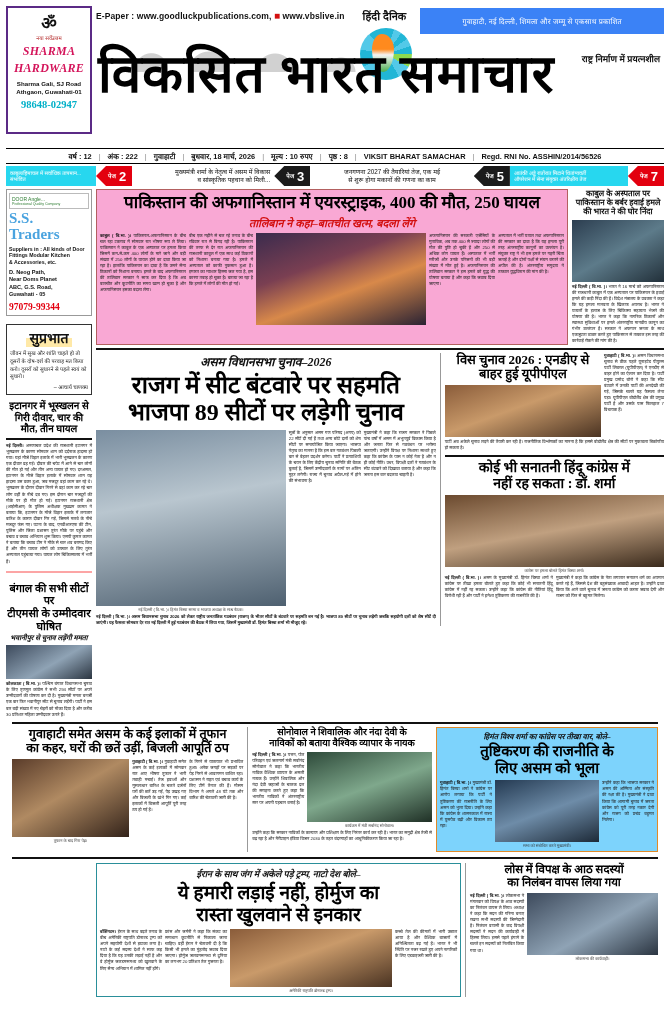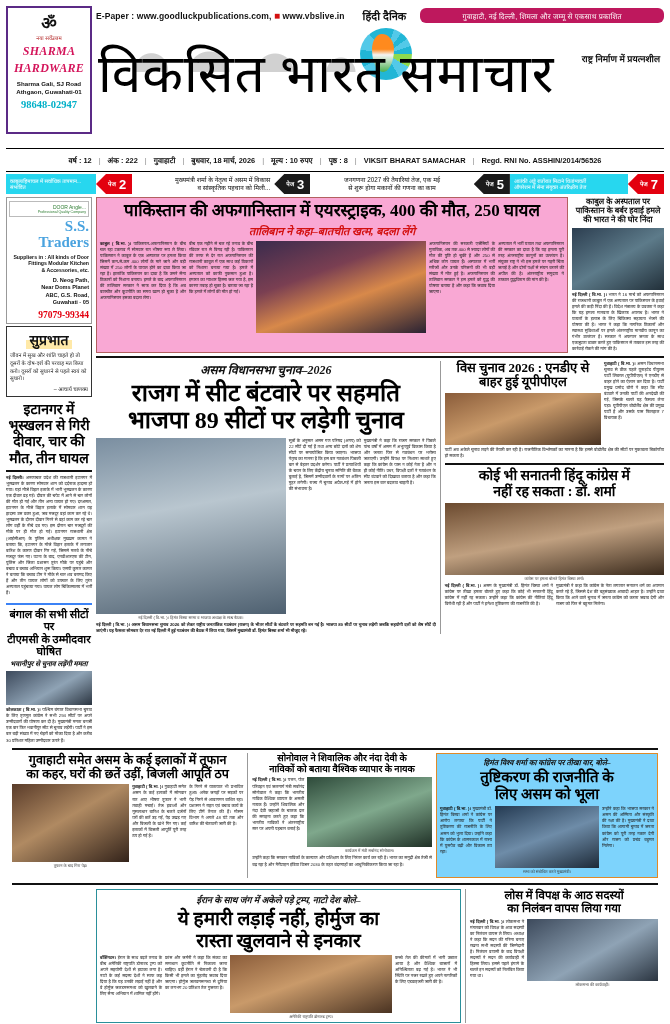--- a/index.html
+++ b/index.html
@@ -11,23 +11,23 @@
   }
   .page { width: 670px; height: 1024px; position: relative; padding: 4px 6px 0 6px; }
 
   
   .topbar { display: flex; align-items: stretch; height: 22px; gap: 4px; }
   .topbar-logo-spacer { width: 86px; }
   .epaper { font-size: 8.5px; color: #111; font-weight: bold; padding-top: 6px; letter-spacing: .1px; }
   .epaper .dot { color: #d31010; font-size: 10px; }
   .hindi-daily { font-size: 11px; font-weight: bold; color: #111; padding: 4px 0 0 14px; white-space: nowrap; }
   .redstrip {
-    flex: 1; margin-left: 10px; background: #be185d; color: #fff;
+    flex: 1; margin-left: 10px; background: #3b82f6; color: #fff;
     font-size: 7.2px; display: flex; align-items: center; justify-content: center;
-    height: 15px; margin-top: 4px; letter-spacing: .2px; border-radius: 6px;
+    height: 26px; margin-top: 4px; letter-spacing: .2px;
   }
 
   
   .masthead-wrap { display: flex; height: 120px; }
   .ad-logo-box {
     width: 86px; border: 2px solid #5b2a86; margin-top: -20px; height: 128px;
     background: #fff; text-align: center; padding: 3px 2px; position: relative;
   }
   .ad-logo-mark { font-size: 17px; color: #111; font-weight: bold; line-height: 1; margin-top: 4px; }
   .ad-logo-hindi { font-size: 5.4px; color: #b02020; margin-top: 2px; }
@@ -53,30 +53,30 @@
       #21b6d6 150deg 200deg, #53c9e8 200deg 240deg, #21b6d6 240deg 280deg, #53c9e8 280deg 320deg,
       #21b6d6 320deg 360deg);
   }
   .chakra::after {
     content: ""; position: absolute; left: 12px; top: 6px; width: 22px; height: 38px;
     background: linear-gradient(#ff8a1e 0%, #ff8a1e 40%, #f4f4f4 55%, #4caf50 100%);
     border-radius: 45% 55% 50% 50% / 40% 40% 60% 60%;
   }
   .mast-title {
     position: relative; z-index: 3; font-family: "Liberation Serif", serif;
-    font-size: 53px; font-weight: normal; color: #000; line-height: 1;
+    font-size: 53px; font-weight: bold; color: #000; line-height: 1;
     padding-top: 22px; letter-spacing: 1px; white-space: nowrap;
   }
   .mast-tag { position: absolute; right: 4px; top: 26px; font-size: 9px; color: #111; font-weight: bold; }
 
   
   .infobar {
     border-top: 1.4px solid #000; border-bottom: 1.4px solid #000;
     display: flex; align-items: center; justify-content: center; gap: 7px;
-    font-size: 7.4px; color: #111; height: 24px; font-weight: bold; margin-top: 2px;
+    font-size: 7.4px; color: #111; height: 16px; font-weight: bold; margin-top: 2px;
   }
   .infobar span.sep { color: #888; font-weight: normal; }
 
   
   .pstrip { display: flex; height: 20px; margin-top: 2px; font-size: 6.3px; align-items: stretch; }
   .pstrip-cell { display: flex; align-items: center; position: relative; }
   .pstrip-text { padding: 0 4px; line-height: 1.25; color: #111; }
   .pstrip-text.white { color: #fff; }
   .cyan { background: #27d7ef; }
   .arrow {
@@ -86,21 +86,21 @@
   .arrow .lbl { font-size: 6px; margin-right: 3px; }
   .ar-red { background: #e3000f; clip-path: polygon(10px 0, 100% 0, 100% 100%, 10px 100%, 0 50%); }
   .ar-dark { background: #1b1b1b; clip-path: polygon(10px 0, 100% 0, 100% 100%, 10px 100%, 0 50%); }
 
   
   .body-grid { display: flex; gap: 4px; margin-top: 3px; }
   .col-left { width: 86px; }
   .col-main { flex: 1; }
 
   
-  .adbox { border: 1px solid #999; padding: 3px 2px; text-align: right; background: #fff; margin-bottom: 2px; }
+  .adbox { border: 1px solid #999; padding: 3px 2px; text-align: left; background: #fff; margin-bottom: 8px; }
   .ad-ss-logo { font-size: 5px; color: #2e7d32; border: 1px solid #bbb; padding: 2px; margin-bottom: 2px; }
   .ad-ss-title { font-family: "Liberation Serif", serif; font-size: 15px; color: #4aa3df; font-weight: bold; line-height: 1.05; }
   .ad-ss-sub { font-size: 5.2px; color: #111; line-height: 1.3; margin-top: 3px; font-weight: bold; }
   .ad-ss-addr { font-size: 5.6px; color: #111; line-height: 1.35; margin-top: 3px; font-weight: bold; }
   .ad-ss-phone { font-size: 9.5px; color: #e3000f; font-weight: bold; margin-top: 3px; font-family: "Liberation Serif", serif; }
 
   .subh-box { border: 1px solid #333; padding: 3px; text-align: center; }
   .subh-title { font-family: "Liberation Serif", serif; font-size: 14px; font-weight: bold; color: #111;
     background: linear-gradient(#fff 55%, #ffe9a8 55%); display: inline-block; padding: 0 4px; }
   .subh-text { font-size: 5.4px; color: #222; line-height: 1.45; margin-top: 3px; text-align: left; }
@@ -240,29 +240,29 @@
         <div class="ad-ss-phone">97079-99344</div>
       </div>
 
       <div class="subh-box">
         <div class="subh-title">सुप्रभात</div>
         <div class="subh-text">जीवन में सुख और शांति चाहते हो तो दूसरों के दोष-दर्श की परवाह मत किया करो। दूसरों को सुधारने से पहले स्वयं को सुधारो।</div>
         <div class="subh-by">– आचार्य चाणक्य</div>
       </div>
 
       <div style="margin-top:5px">
-        <div class="hl-main" style="font-size:14px">इटानगर में भूस्खलन से गिरी दीवार, चार की मौत, तीन घायल</div>
+        <div class="hl-main" style="font-size:10px">इटानगर में भूस्खलन से गिरी दीवार, चार की मौत, तीन घायल</div>
         <hr class="hr-black">
         <div class="body-col">
           <span class="dline">नई दिल्ली।</span>
           <span>अरुणाचल प्रदेश की राजधानी इटानगर में भूस्खलन के कारण सोमवार शाम को दर्दनाक हादसा हो गया। यहां मौजे विहार इलाके में भारी भूस्खलन के कारण एक दीवार ढह गई। दीवार की चपेट में आने से चार लोगों की मौत हो गई और तीन अन्य घायल हो गए। दरअसल, इटानगर के मौजे विहार इलाके में सोमवार शाम यह हादसा उस वक्त हुआ, जब मजदूर वहां काम कर रहे थे। भूस्खलन के दौरान दीवार गिरने से वहां काम कर रहे चार लोग वहीं के नीचे दब गए। इस दौरान चार मजदूरों की मौके पर ही मौत हो गई। इटानगर राजधानी क्षेत्र (आईसीआर) के पुलिस अधीक्षक मुख्खम कामत ने बताया कि, इटानगर के मौजे विहार इलाके में लगातार बारिश के कारण दीवार गिर गई, जिससे मलबे के नीचे मजदूर फंस गए। घटना के बाद, एनडीआरएफ की टीम, पुलिस और जिला प्रशासन तुरंत मौके पर पहुंचे और बचाव व बचाव अभियान शुरू किया। एसपी कुमार कामत ने बताया कि बचाव टीम ने मौके से चार शव बरामद किए हैं और तीन घायल लोगों को उपचार के लिए तुरंत अस्पताल पहुंचाया गया। घायल लोग चिकित्सालय में भर्ती हैं।</span>
         </div>
       </div>
 
-      <div style="margin-top:6px;border-top:2px solid #3b82f6;padding-top:3px">
+      <div style="margin-top:6px;border-top:2px solid #fca5a5;padding-top:9px">
         <div class="hl-main" style="font-size:11px">बंगाल की सभी सीटों पर</div>
         <div class="hl-main" style="font-size:11px">टीएमसी के उम्मीदवार घोषित</div>
         <div class="kicker kicker-black" style="font-size:7px;margin-top:1px">भवानीपुर से चुनाव लड़ेंगी ममता</div>
         <div class="photo ph5" style="height:34px;margin-top:3px"></div>
         <div class="body-col" style="margin-top:2px">
           <span class="dline">कोलकाता ( वि.भा. )।</span>
           <span>पश्चिम बंगाल विधानसभा चुनाव के लिए तृणमूल कांग्रेस ने सभी 294 सीटों पर अपने उम्मीदवारों की घोषणा कर दी है। मुख्यमंत्री ममता बनर्जी एक बार फिर भवानीपुर सीट से चुनाव लड़ेंगी। पार्टी ने इस बार बड़ी संख्या में नए चेहरों को मौका दिया है और करीब 30 प्रतिशत महिला उम्मीदवार उतारे हैं।</span>
         </div>
       </div>
     </div>

